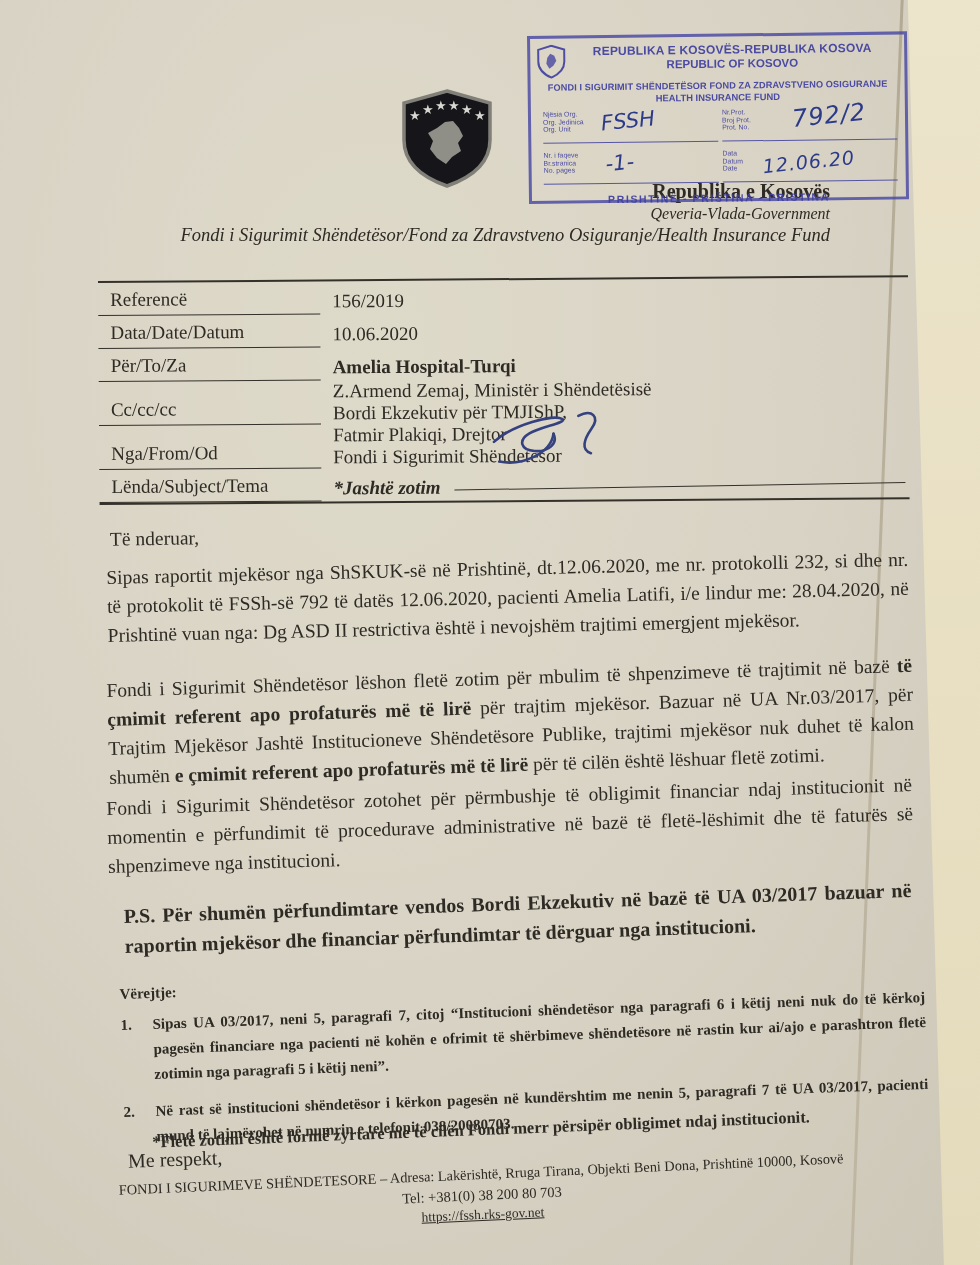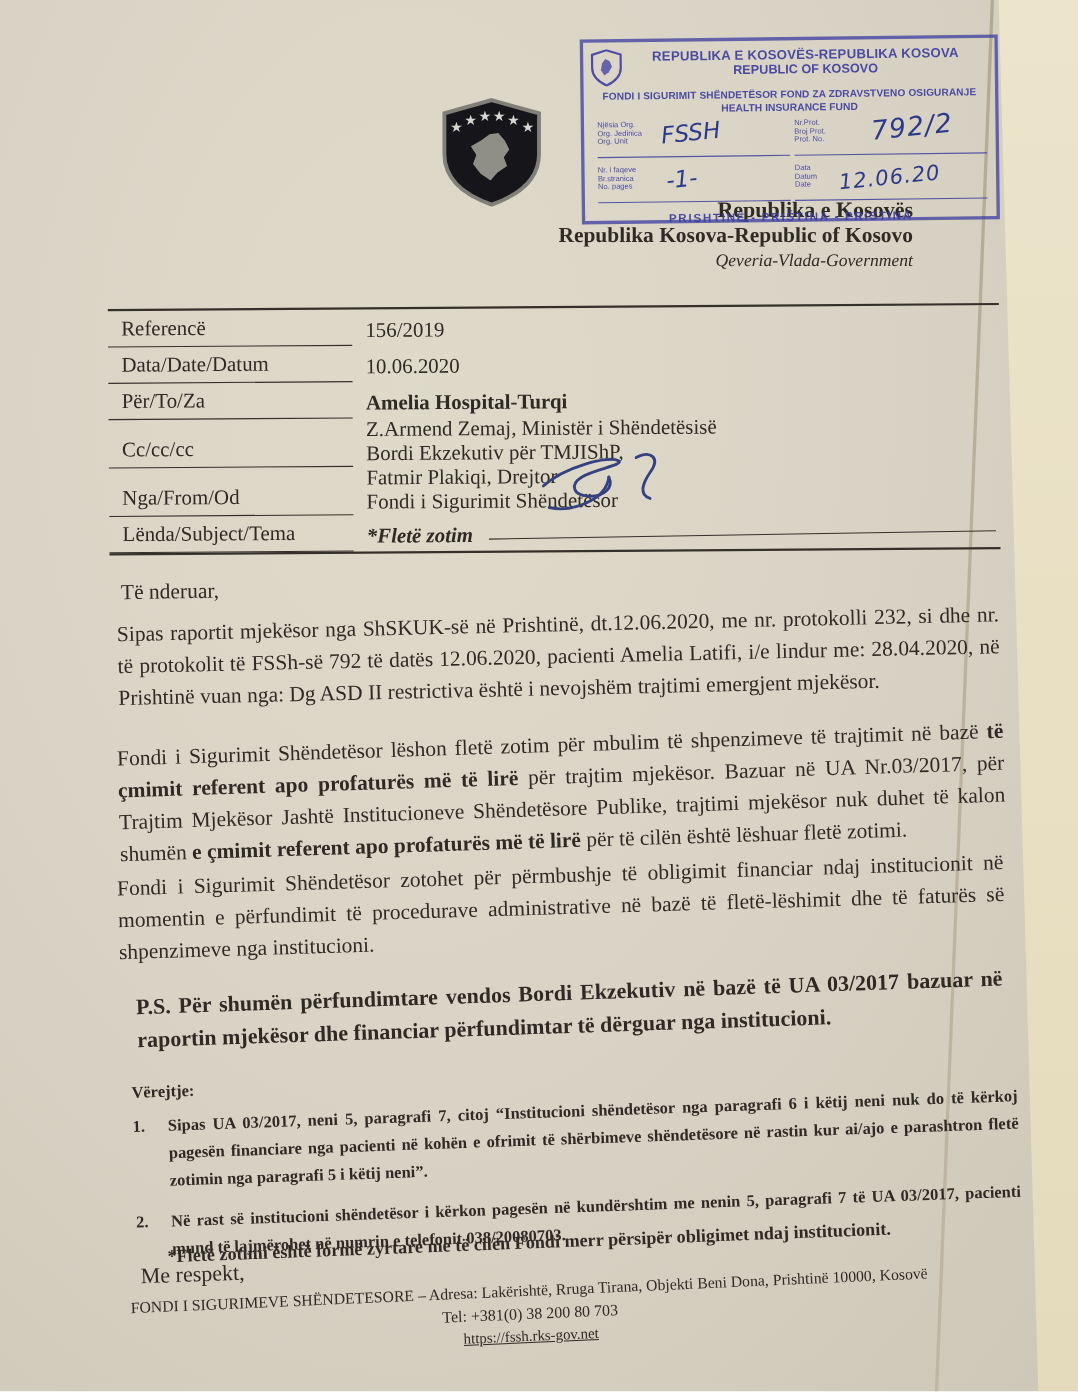--- a/index.html
+++ b/index.html
@@ -120,22 +120,22 @@
         <text x="36" y="22">★</text>
       <text x="49" y="22">★</text>
         <text x="62" y="26">★</text>
         <text x="75" y="32">★</text>
     </g>
     <path d="M46,34 L54,33 L60,40 L64,48 L59,55 L62,63 L53,69 L47,76 L38,70 L31,61 L34,53 L29,45 L38,40 Z" fill="#8f8f88"></path>
   </svg>
 
   <div class="lh">
     <div class="l1">Republika e Kosovës</div>
-    <div class="l2">Republika Kosova-Republic of Kosovo</div>
     <div class="l3">Qeveria-Vlada-Government</div>
+    <div class="l4">Fondi i Sigurimit Shëndetësor/Fond za Zdravstveno Osiguranje/Health Insurance Fund</div>
   </div>
 
   <div class="stamp">
     <div class="hdr">
       <svg width="30" height="34" viewBox="0 0 30 34" style="margin-top:2px;">
         <path d="M15,1 L28,5 L28,17 Q28,27 15,33 Q2,27 2,17 L2,5 Z" fill="none" stroke="rgba(62,62,158,.9)" stroke-width="2"></path>
         <path d="M14,9 L18,11 L20,16 L17,21 L13,24 L10,19 L11,13 Z" fill="rgba(62,62,158,.75)"></path>
       </svg>
       <div class="ttl">
         <div class="t1">REPUBLIKA E KOSOVËS-REPUBLIKA KOSOVA</div>
@@ -195,21 +195,21 @@
       <div class="mvalue">Z.Armend Zemaj, Ministër i Shëndetësisë
 Bordi Ekzekutiv për TMJIShP,</div>
     </div>
     <div class="mrow r5">
       <div class="mlabel">Nga/From/Od</div>
       <div class="mvalue">Fatmir Plakiqi, Drejtor
 Fondi i Sigurimit Shëndetësor</div>
     </div>
     <div class="mrow r6">
       <div class="mlabel">Lënda/Subject/Tema</div>
-      <div class="mvalue">*Fletë zotim</div>
+      <div class="mvalue">*Jashtë zotim</div>
       <div class="fillline"></div>
     </div>
   </div>
 
   <svg class="sig" width="135" height="62" viewBox="0 0 135 62">
     <g fill="none" stroke="#35427f" stroke-width="2.6" stroke-linecap="round">
       <path d="M12,28 C32,12 74,4 82,10 C86,14 60,16 48,22 C36,28 38,38 52,40 C66,42 76,34 72,24"></path>
       <path d="M98,8 C112,2 120,10 110,22 C102,32 98,42 108,46"></path>
       <path d="M72,24 C68,44 38,54 16,48"></path>
     </g>

